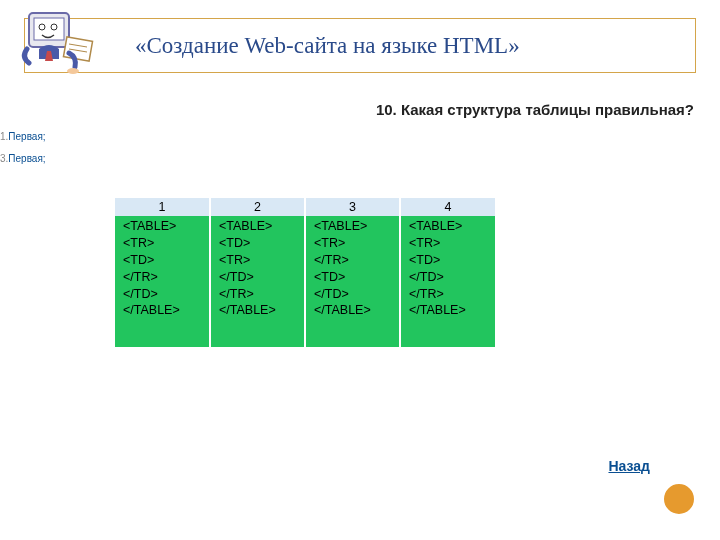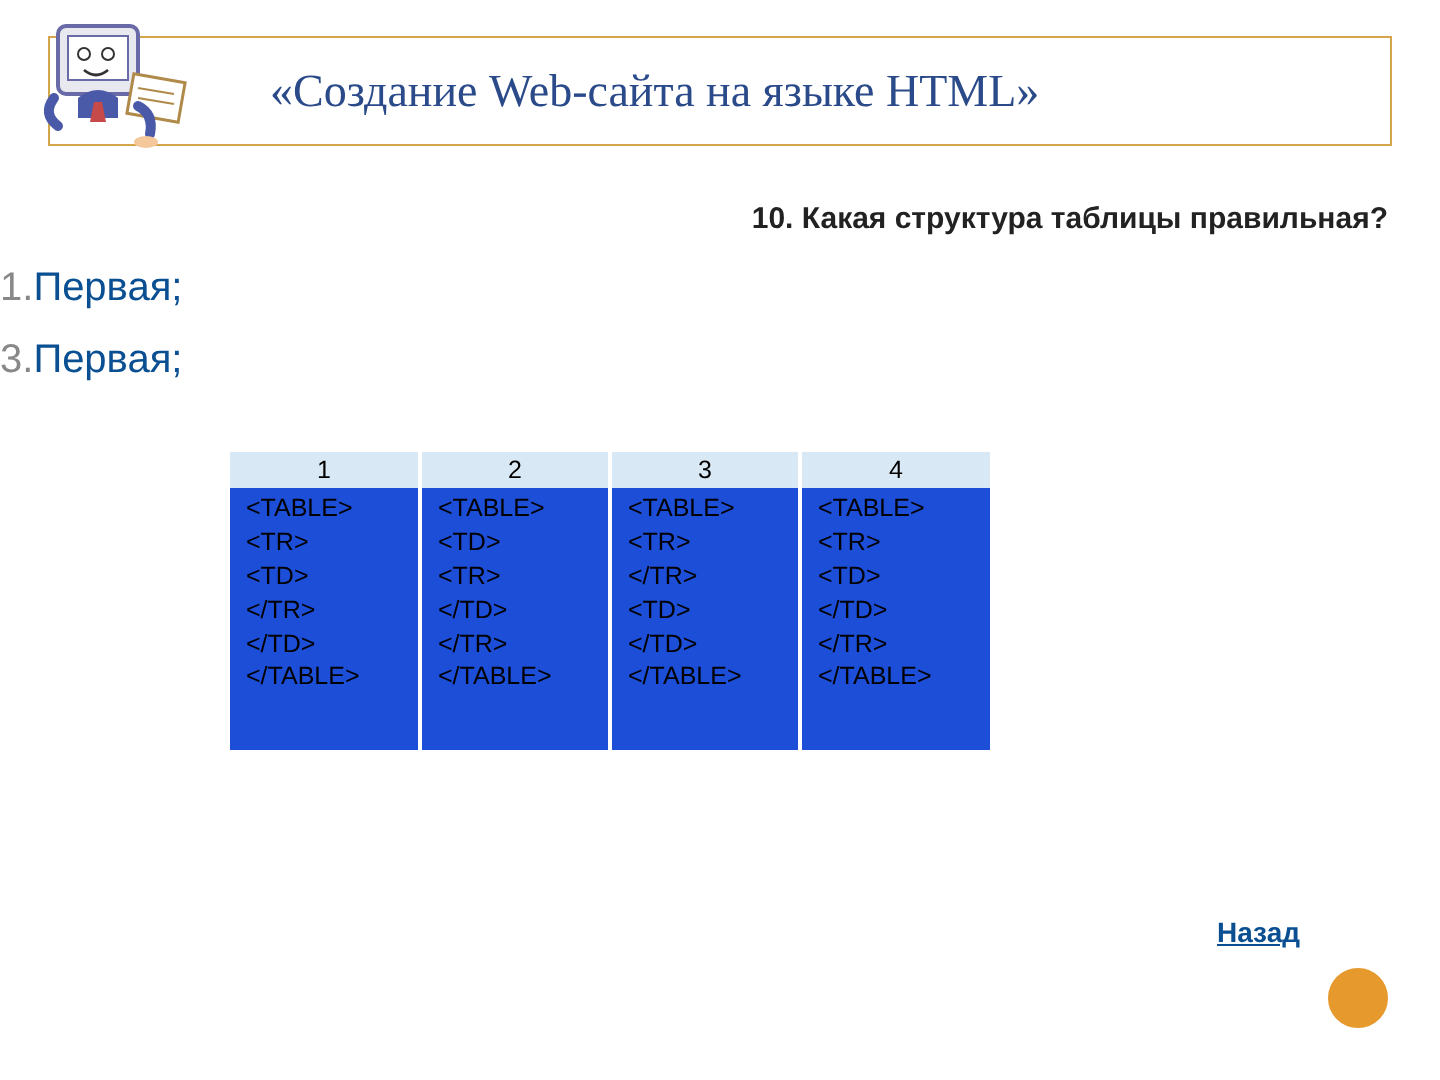--- a/index.html
+++ b/index.html
@@ -46,21 +46,21 @@
       color: #222;
       text-align: right;
     }
 
     .answers {
       margin: 0;
       padding: 0;
       list-style: none;
     }
     .answers li {
-      font-size: 20px;
+      font-size: 10px;
       margin: 3px 0 8px 0;
       line-height: 1.4;
     }
     .answers li .num { color: #888; }
     .answers li .txt { color: #0a4f92; }
 
     .tbl-wrap {
       margin-top: 32px;
       margin-left: 115px;
     }
@@ -69,21 +69,21 @@
       font-size: 12.5px;
     }
     table.codes th {
       background: #d9e8f5;
       font-weight: normal;
       padding: 2px 0;
       width: 95px;
       border-right: 2px solid #fff;
     }
     table.codes td {
-      background: #1d4ed8;
+      background: #22c55e;
       vertical-align: top;
       padding: 2px 8px 28px 8px;
       font-family: Arial, sans-serif;
       white-space: pre;
       border-right: 2px solid #fff;
       line-height: 1.35;
     }
     table.codes th:last-child, table.codes td:last-child { border-right: none; }
 
     .back {

